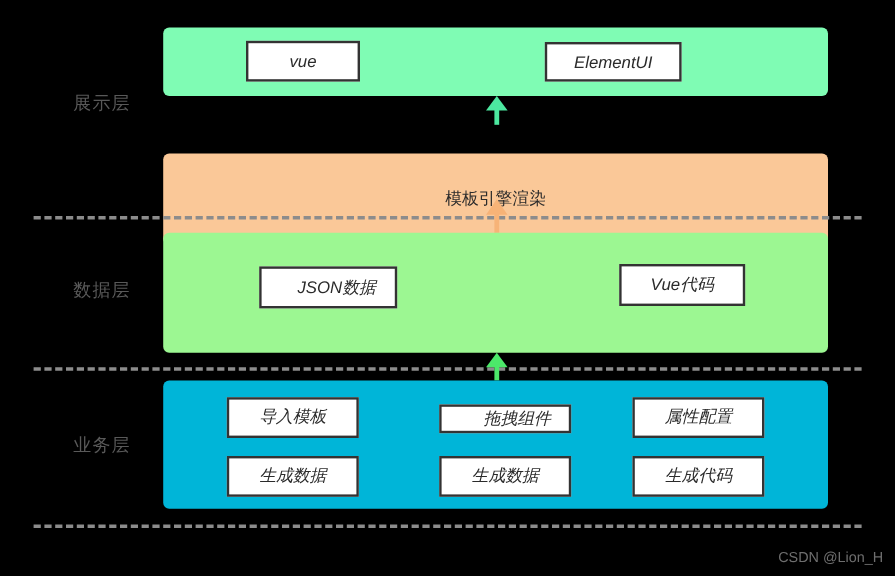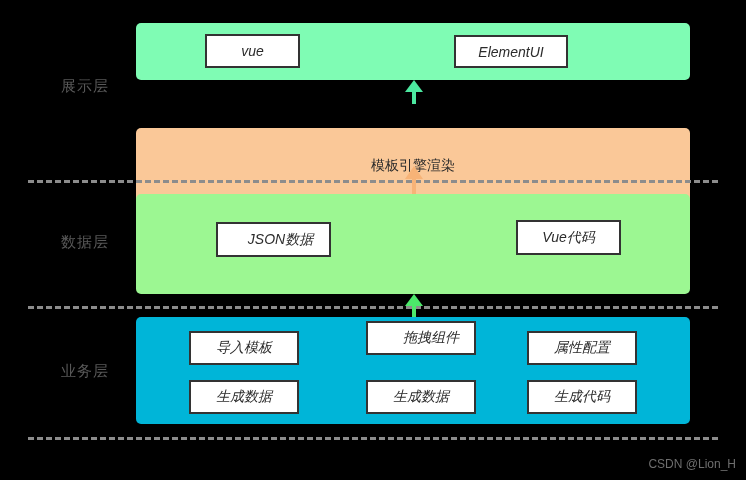--- a/index.html
+++ b/index.html
@@ -100,21 +100,21 @@
   
   .chip.vue         { left: 205px; top: 34px;  width: 95px;  height: 34px; }
   .chip.elementui   { left: 434px; top: 35px;  width: 114px; height: 33px; margin-left: 20px; }
 
   
   .chip.json-data   { left: 216px; top: 222px; width: 115px; height: 35px; padding-left: 14px; }
   .chip.vue-code    { left: 516px; top: 220px; width: 105px; height: 35px; }
 
   
   .chip.import-tpl  { left: 189px; top: 331px; width: 110px; height: 34px; }
-  .chip.drag-comp   { left: 366px; top: 321px; width: 110px; height: 34px; padding-left: 20px; }
+  .chip.drag-comp   { left: 366px; top: 337px; width: 110px; height: 24px; padding-left: 20px; }
   .chip.prop-config { left: 527px; top: 331px; width: 110px; height: 34px; }
 
   
   .chip.gen-data    { left: 189px; top: 380px; width: 110px; height: 34px; }
   .chip.page-prev   { left: 366px; top: 380px; width: 110px; height: 34px; }
   .chip.gen-code    { left: 527px; top: 380px; width: 110px; height: 34px; }
 
   
   .band-caption {
     position: absolute;

